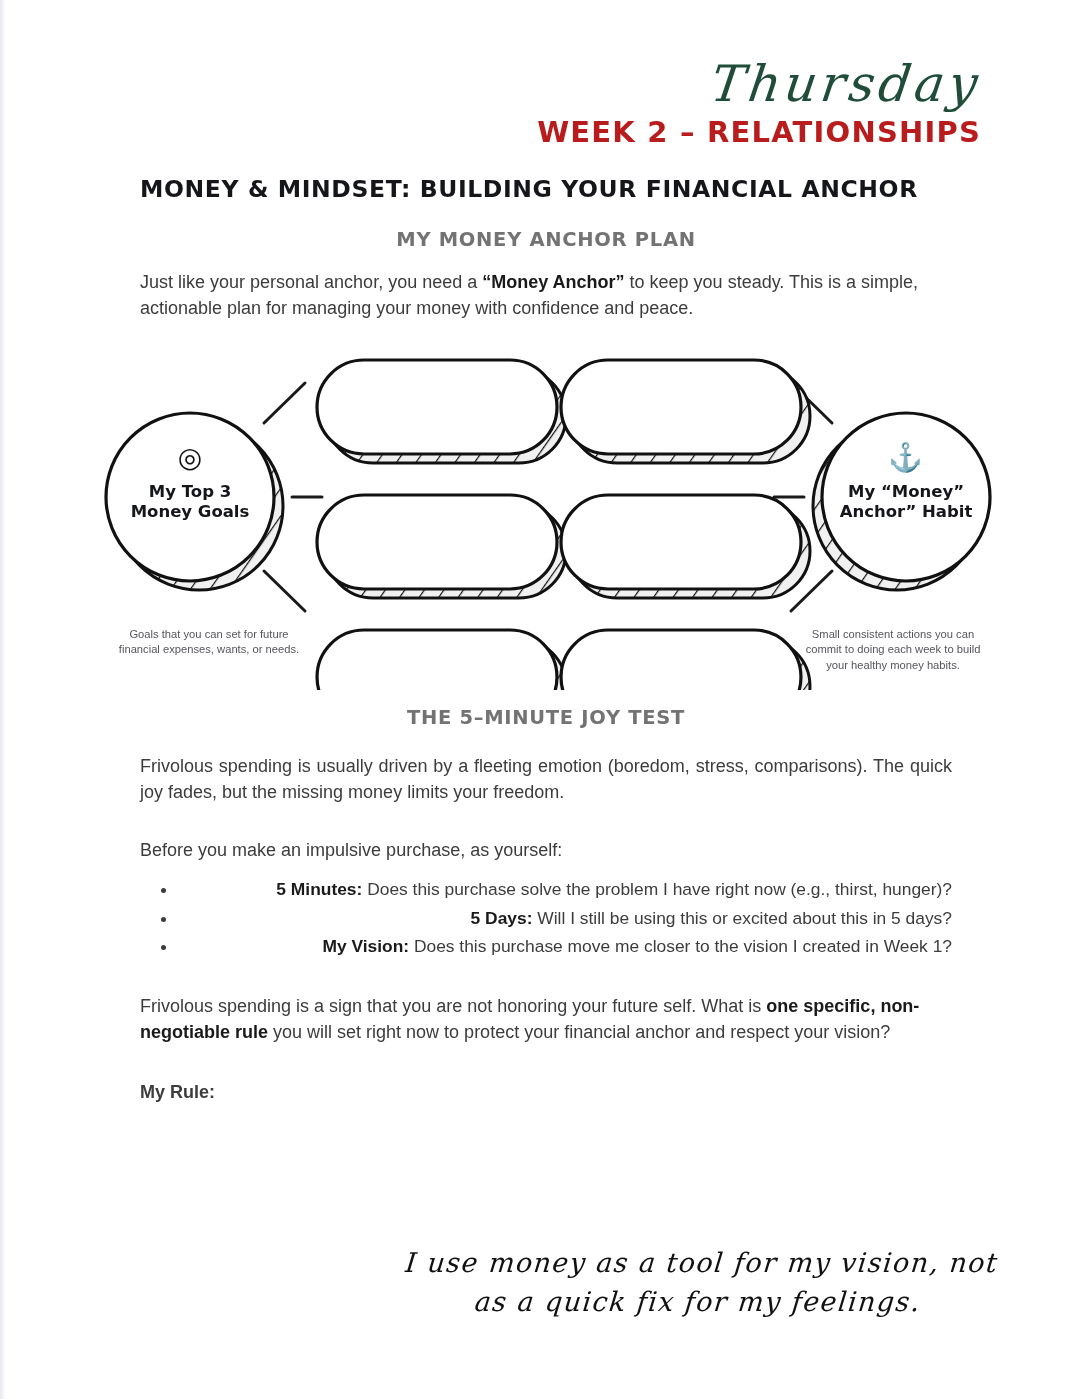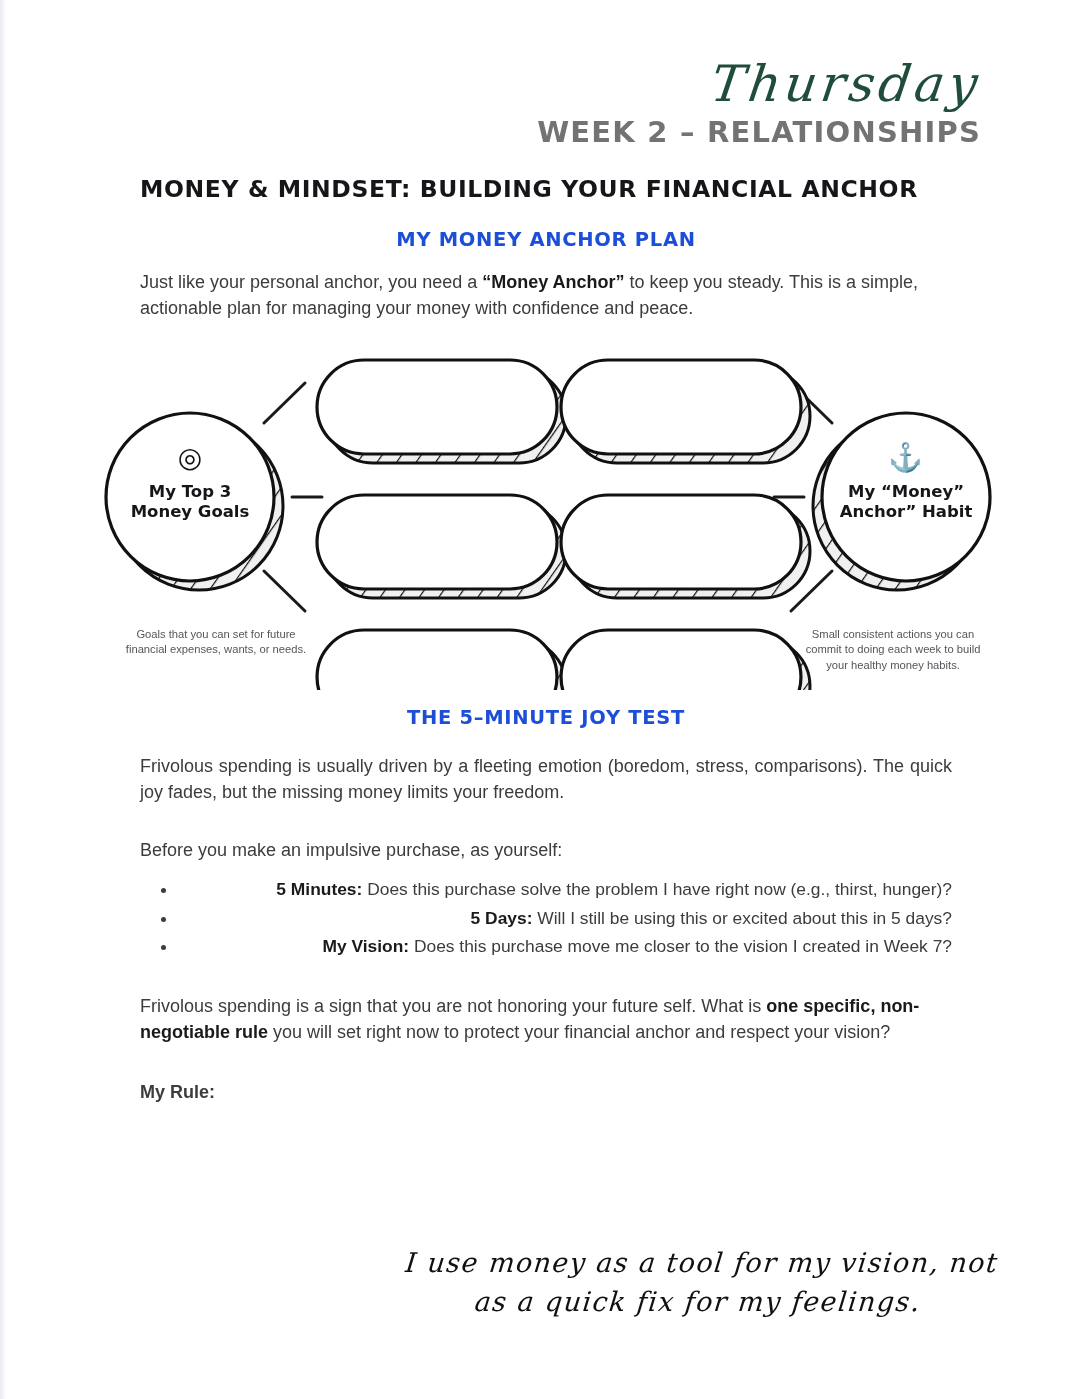--- a/index.html
+++ b/index.html
@@ -43,21 +43,21 @@
     color: #1f4d3a;
     line-height: 1.05;
     margin: 0 0 4px 0;
     transform: skewX(-8deg);
   }
   .week-title {
     font-family: "DejaVu Sans", sans-serif;
     font-weight: 700;
     font-size: 29px;
     letter-spacing: 1.2px;
-    color: #737373;
+    color: #b91c1c;
     margin: 0;
     white-space: nowrap;
   }
 
   
   .main-title {
     position: absolute;
     left: 140px;
     top: 175px;
     font-family: "DejaVu Sans", sans-serif;
@@ -67,21 +67,21 @@
     color: #14161a;
     margin: 0;
     white-space: nowrap;
     text-align: center;
   }
   .sub-head {
     font-family: "DejaVu Sans", sans-serif;
     font-weight: 700;
     font-size: 19.5px;
     letter-spacing: 0.7px;
-    color: #1d4ed8;
+    color: #737373;
     text-align: center;
     margin: 0;
   }
 
   
   .body-col {
     position: absolute;
     left: 140px;
     width: 812px;
   }
@@ -236,32 +236,32 @@
 
       <g>
         <circle cx="806" cy="192" r="84" transform="translate(-9,9)" fill="url(#rope)" stroke="#111" stroke-width="3"></circle>
         <circle cx="806" cy="192" r="84" fill="#ffffff" stroke="#111" stroke-width="3.2"></circle>
         <text class="icon-glyph" x="806" y="162" text-anchor="middle">⚓</text>
         <text class="node-label" x="806" y="192" text-anchor="middle">My “Money”</text>
         <text class="node-label" x="806" y="212" text-anchor="middle">Anchor” Habit</text>
       </g>
     </svg>
 
-    <div class="caption left" style="left:23px; top:322px;">Goals that you can set for future financial expenses, wants, or needs.</div>
+    <div class="caption left" style="left:16px; top:322px;">Goals that you can set for future financial expenses, wants, or needs.</div>
     <div class="caption right" style="left:700px; top:322px;text-align:center;">Small consistent actions you can commit to doing each week to build your healthy money habits.</div>
   </div>
 
   <div class="body-col" style="top:706px;">
     <h2 class="sub-head">THE 5–MINUTE JOY TEST</h2>
     <p class="para just" style="margin-top:24px;">Frivolous spending is usually driven by a fleeting emotion (boredom, stress, comparisons). The quick joy fades, but the missing money limits your freedom.</p>
     <p class="para" style="margin-top:31px;">Before you make an impulsive purchase, as yourself:</p>
     <ul class="checks" style="margin-top:13px;">
       <li><span class="b">5 Minutes:</span><span> Does this purchase solve the problem I have right now (e.g., thirst, hunger)?</span></li>
       <li><span class="b">5 Days:</span><span> Will I still be using this or excited about this in 5 days?</span></li>
-      <li><span class="b">My Vision:</span><span> Does this purchase move me closer to the vision I created in Week 7?</span></li>
+      <li><span class="b">My Vision:</span><span> Does this purchase move me closer to the vision I created in Week 1?</span></li>
     </ul>
   </div>
 
   <div class="body-col" style="top:973px;">
     <p class="para" style="margin-top:20px;"><span>Frivolous spending is a sign that you are not honoring your future self. What is </span><span class="b">one specific, non-negotiable rule</span><span> you will set right now to protect your financial anchor and respect your vision?</span></p>
     <p class="para b" style="margin-top:33px;">My Rule:</p>
   </div>
 
   <div class="quote">
     <div>I use money as a tool for my vision, not</div>

